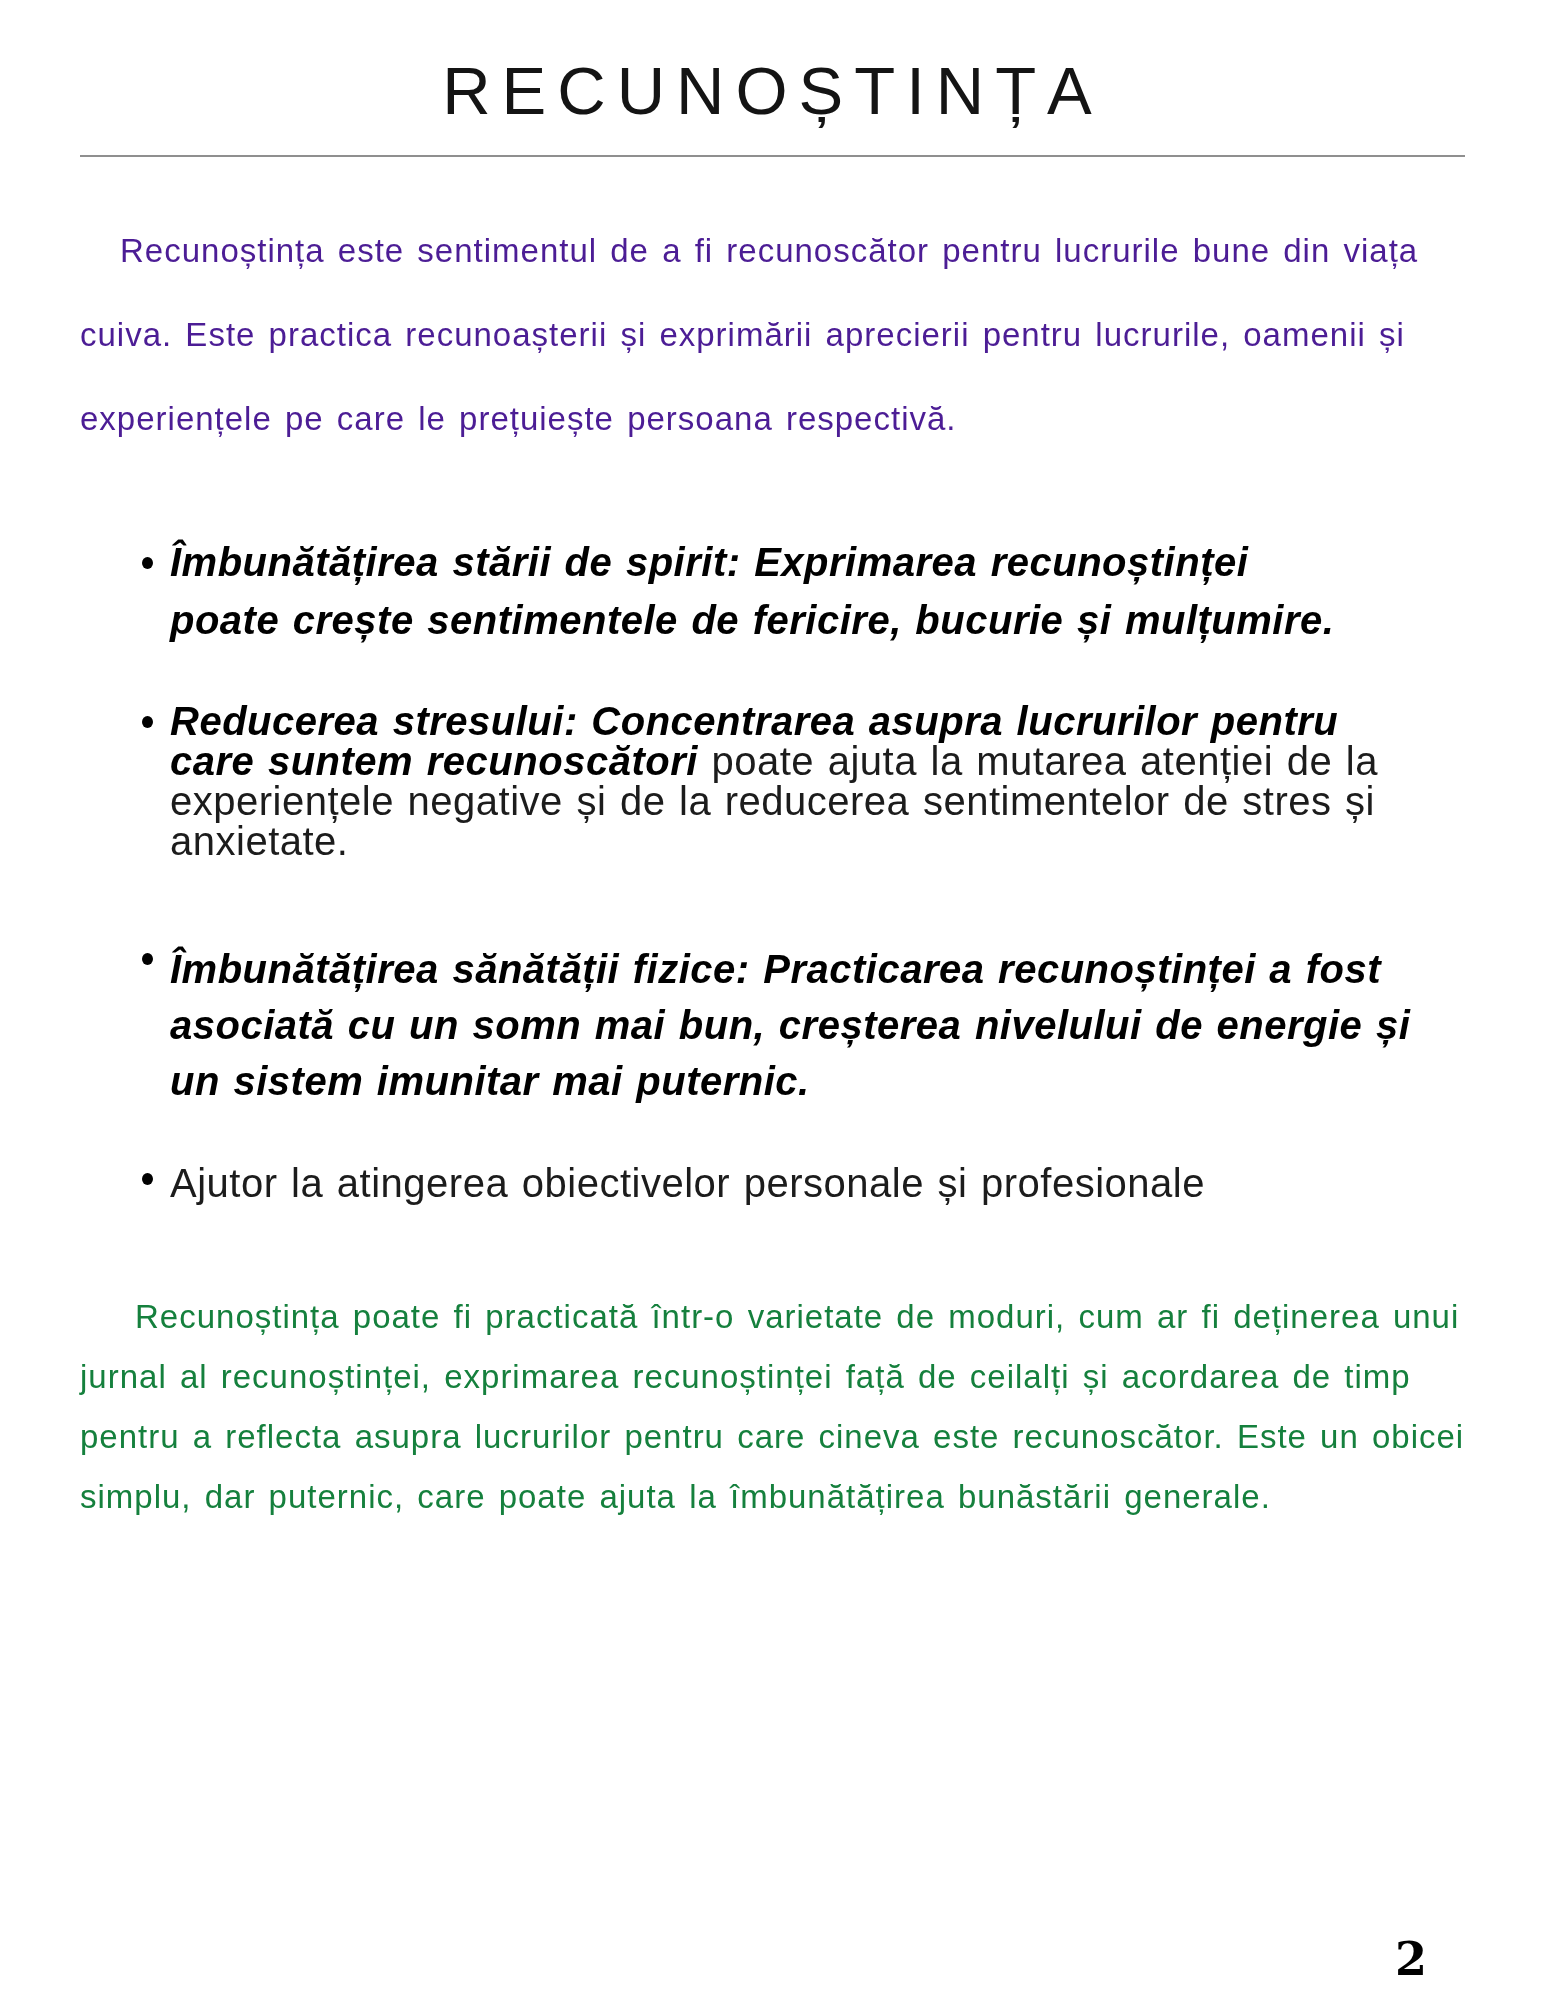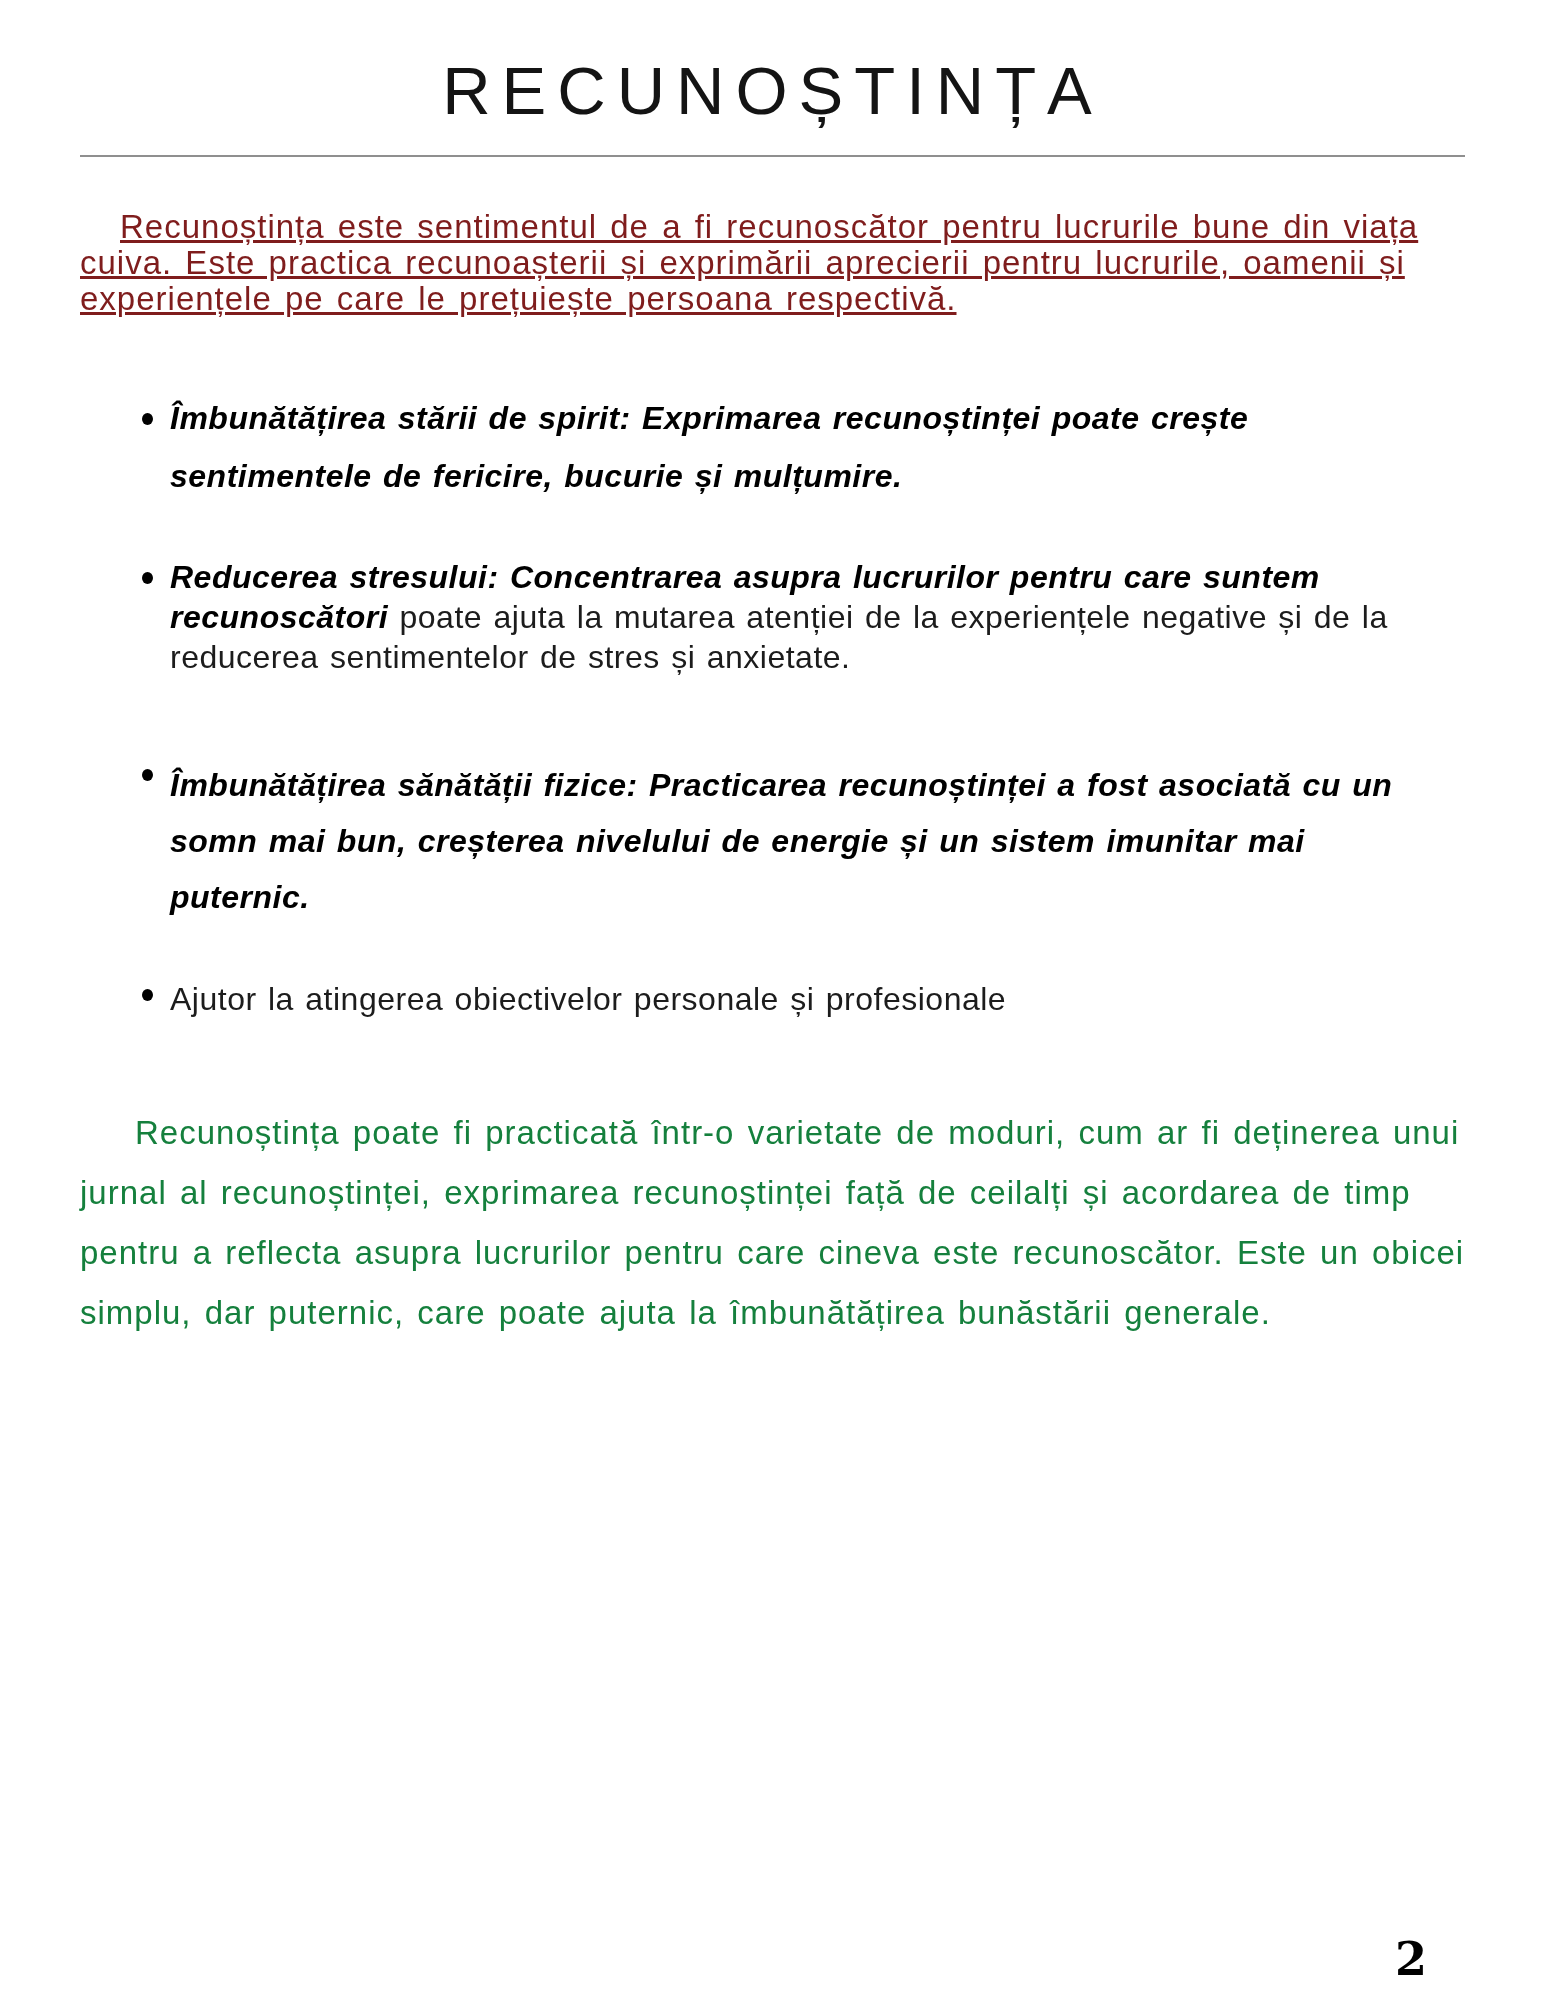--- a/index.html
+++ b/index.html
@@ -25,36 +25,35 @@
   .title-rule {
     border: none;
     border-top: 2px solid #8f8f8f;
     margin: 26px 0 0 0;
   }
 
   .intro { margin-top: 52px; max-width: 1390px; }
   .intro p {
     margin: 0;
     font-size: 33px;
-    line-height: 36px;
+    line-height: 84px;
     letter-spacing: 1px;
     word-spacing: 3px;
-    color: #7f1d1d;
-    text-decoration: underline;
+    color: #4c1d95;
   }
   .intro p.indented { text-indent: 40px; }
 
   ul.benefits {
     list-style: none;
     margin: 72px 0 0 0;
     padding: 0 0 0 90px;
   }
   ul.benefits li {
     position: relative;
-    font-size: 32px;
+    font-size: 40px;
     letter-spacing: 0.5px;
     word-spacing: 2px;
   }
   ul.benefits li .dot {
     position: absolute;
     left: -28px;
     width: 11px; height: 12px;
     border-radius: 50%;
     background: #000;
   }

